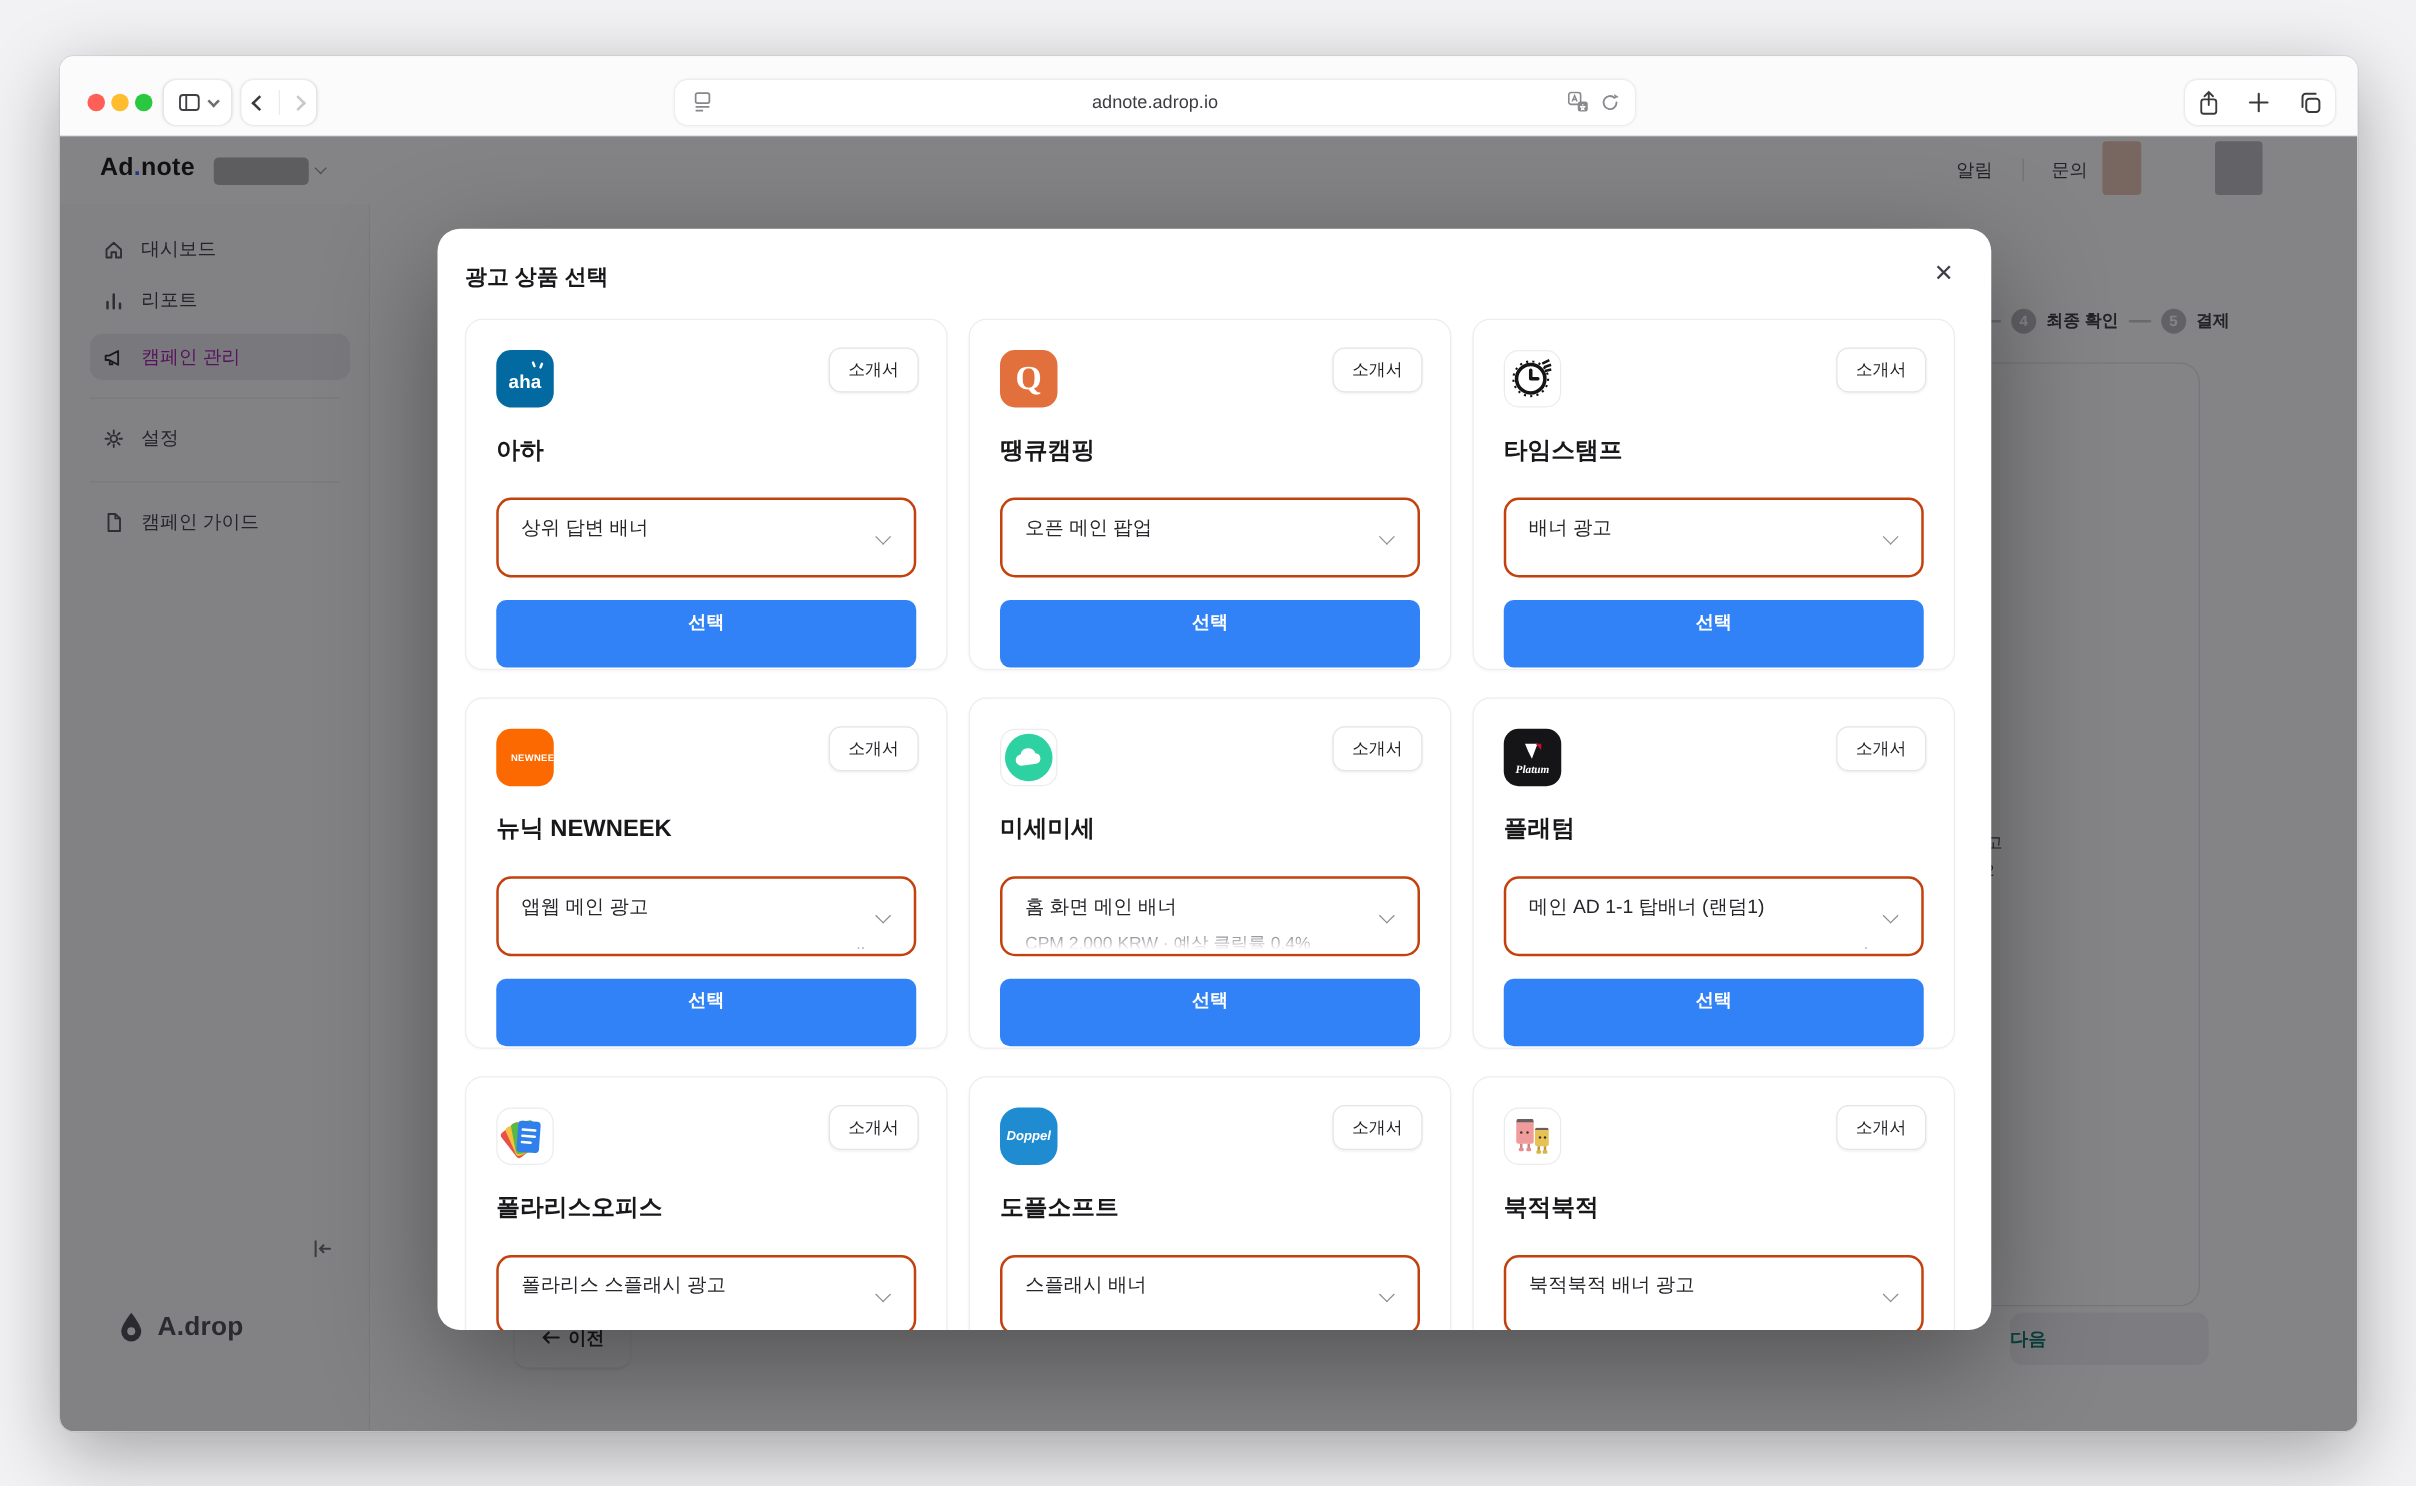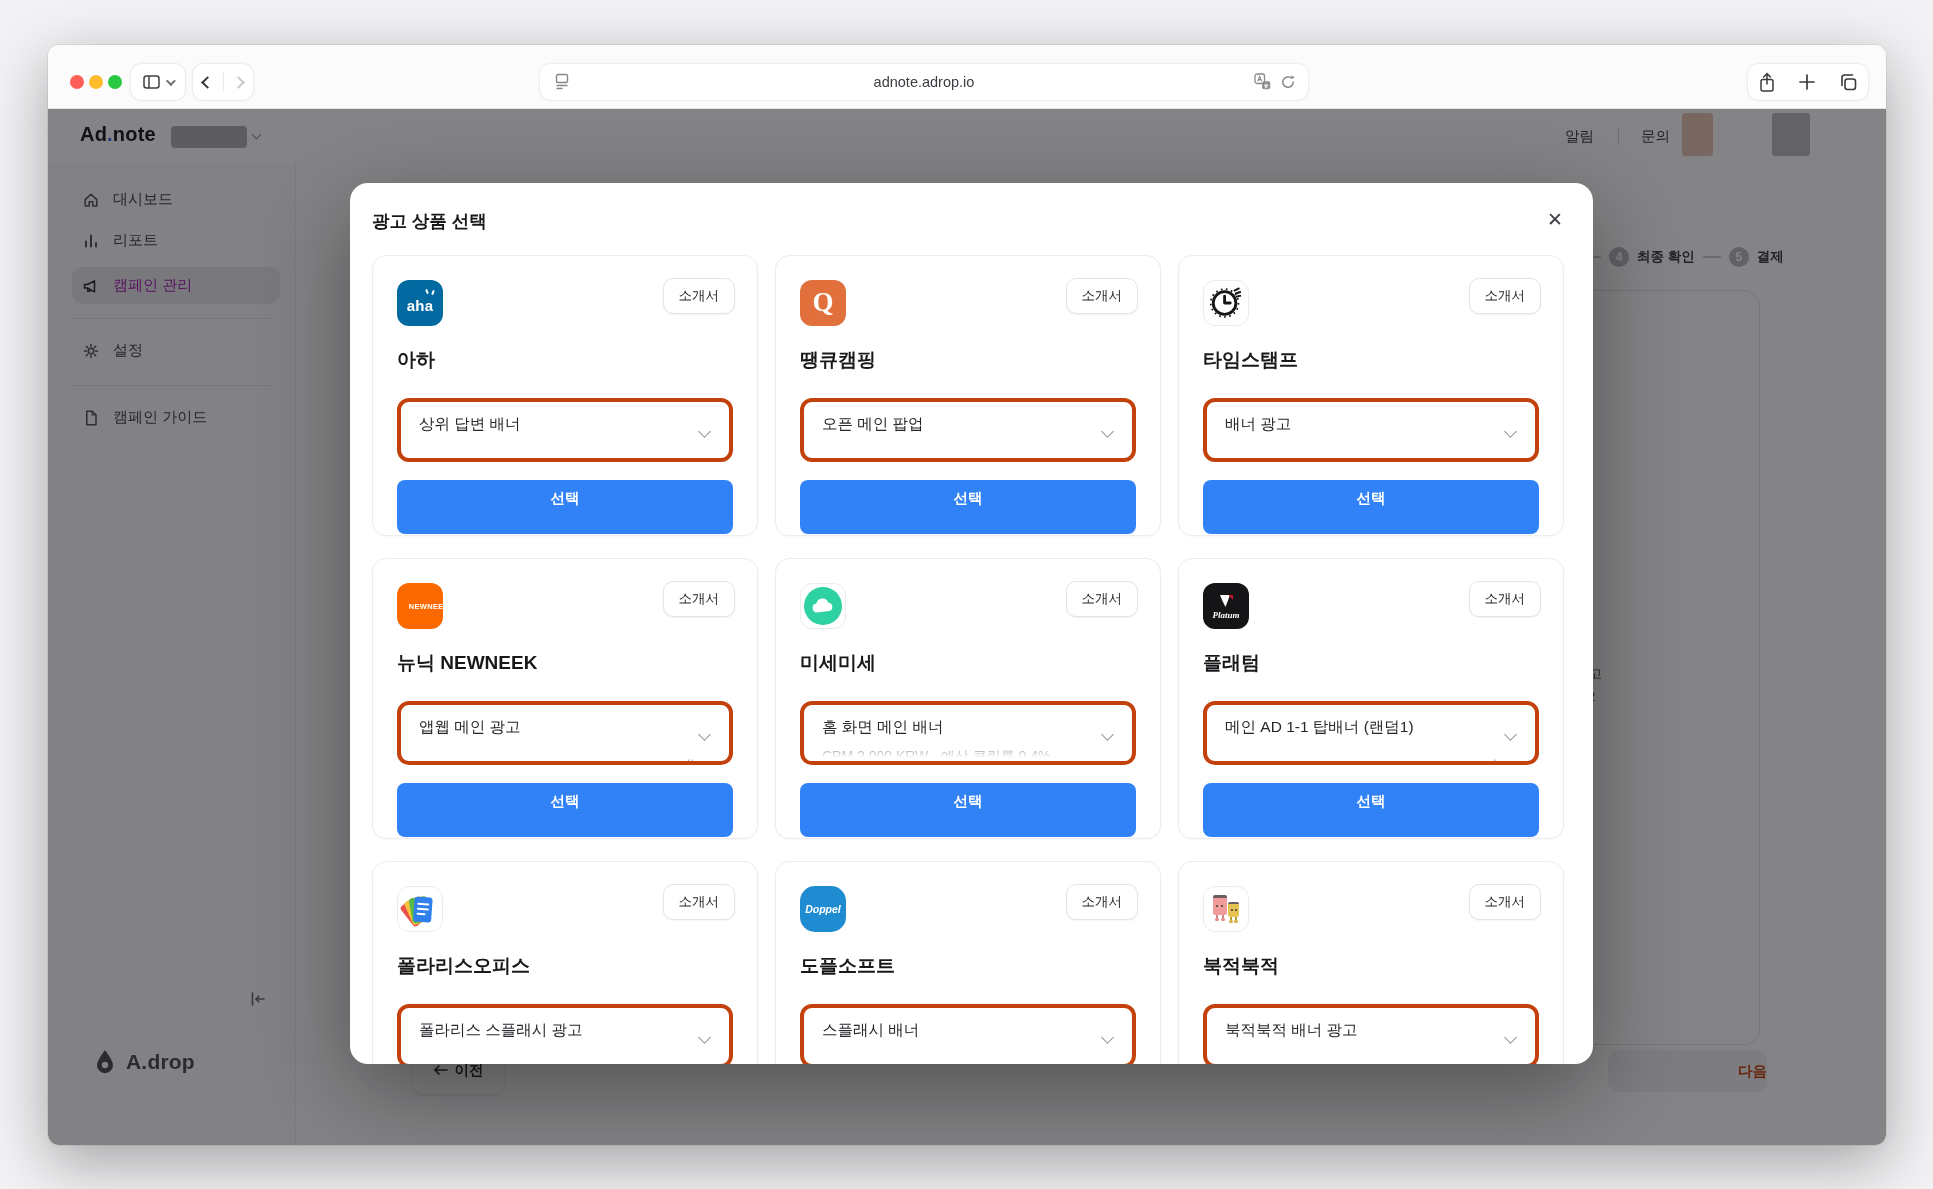--- a/index.html
+++ b/index.html
@@ -68,40 +68,40 @@
   .step-dash { width:18px; height:2px; background:#c9c9cd; border-radius:1px; }
   .step-dash.short{ width:8px; }
   .step-circle { width:20px; height:20px; border-radius:50%; background:#b9b9bf; color:#fff; font-size:12px; font-weight:700;
                  display:flex; align-items:center; justify-content:center; }
   .fragment { position:absolute; font-size:13px; color:#3f3f46; }
   .frag1 { left:1541px; top:556px; } .frag2 { left:1540px; top:580px; }
   .btn-prev { position:absolute; left:364px; top:937px; width:92px; height:48px; background:#fff; border-radius:10px;
               box-shadow:0 1px 3px rgba(0,0,0,.12); display:flex; align-items:center; justify-content:center; gap:7px;
               font-size:14.5px; font-weight:600; color:#2a2a2e; }
   .btn-next { position:absolute; left:1560px; top:941px; width:159px; height:42px; background:#f1f1f4; border-radius:10px;
-              display:flex; align-items:center; justify-content:flex-end; font-size:14.5px; font-weight:600; color:#c2410c; }
+              display:flex; align-items:center; justify-content:flex-start; font-size:14.5px; font-weight:600; color:#0f766e; }
 
   
   .modal { position:absolute; left:302px; top:138px; width:1243px; height:881px; background:#fff; border-radius:18px;
            box-shadow:0 28px 90px rgba(0,0,0,.38); overflow:hidden; z-index:50; }
   .modal-title { position:absolute; left:22px; top:26px; font-size:17.5px; font-weight:700; color:#18181b; }
   .modal-close { position:absolute; right:24px; top:22px; font-size:19px; color:#3f3f46; width:28px; height:28px;
                  display:flex; align-items:center; justify-content:center; cursor:default; }
   .cards { position:absolute; left:22px; top:72px; display:grid; grid-template-columns:repeat(3,386px);
            grid-auto-rows:281px; gap:22px 17px; }
   .card { position:relative; background:#fff; border:1px solid #ededf0; border-radius:14px;
           box-shadow:0 1px 2px rgba(0,0,0,.03); }
   .appicon { position:absolute; left:24px; top:24px; width:46px; height:46px; border-radius:12px;
              display:flex; align-items:center; justify-content:center; overflow:hidden; }
   .appicon.lightbox { background:#fff; border:1px solid #ececef; }
   .intro-btn { position:absolute; right:22px; top:22px; height:36px; padding:0 15px; border:1px solid #e4e4e7;
                border-radius:10px; background:#fff; font-size:13.5px; color:#1f1f24; line-height:34px;
                box-shadow:0 1px 2px rgba(0,0,0,.05); }
   .card-name { position:absolute; left:24px; top:91px; font-size:19px; font-weight:600; color:#18181b; }
-  .dropdown { position:absolute; left:24px; right:24px; top:142px; height:64px; border:4px solid #c2410c;
+  .dropdown { position:absolute; left:24px; right:24px; top:142px; height:64px; border:2px solid #c2410c;
               border-radius:12px; background:#fff; overflow:hidden; }
   .dd-text { position:absolute; left:18px; top:12px; font-size:15.5px; color:#26262b; white-space:nowrap; }
   .dd-sub { position:absolute; left:18px; top:43px; font-size:14px; color:#9a9aa1; white-space:nowrap; }
   .dd-hint { position:absolute; left:286px; top:44px; font-size:13px; color:#b5b5b9; }
   .dd-fade { position:absolute; left:1px; right:1px; bottom:0; height:13px;
              background:linear-gradient(rgba(255,255,255,0), #ffffff 75%); }
   .dd-chev { position:absolute; right:20px; top:25px; width:9px; height:9px; border-right:1.8px solid #8e8e93;
              border-bottom:1.8px solid #8e8e93; transform:rotate(45deg); }
   .select-btn { position:absolute; left:24px; right:24px; top:224px; height:54px; background:#3182f6; border-radius:8px;
                 color:#fff; font-size:14.5px; font-weight:600; text-align:center; line-height:36px; }

